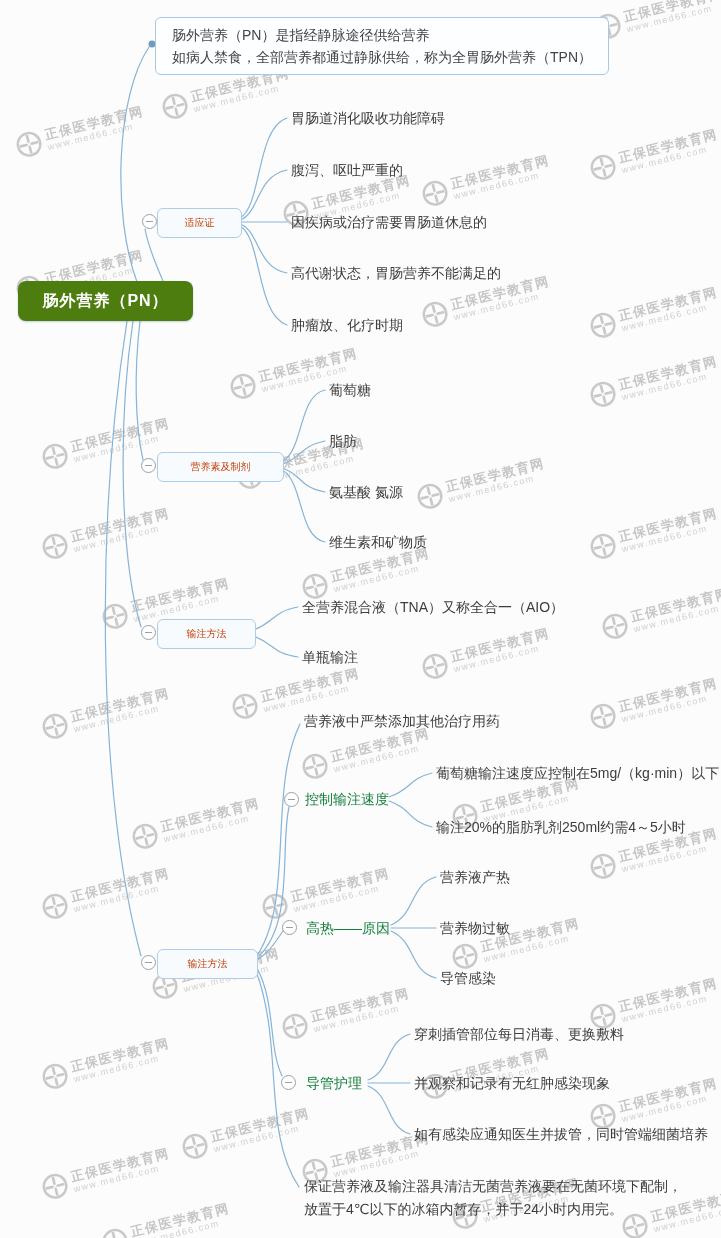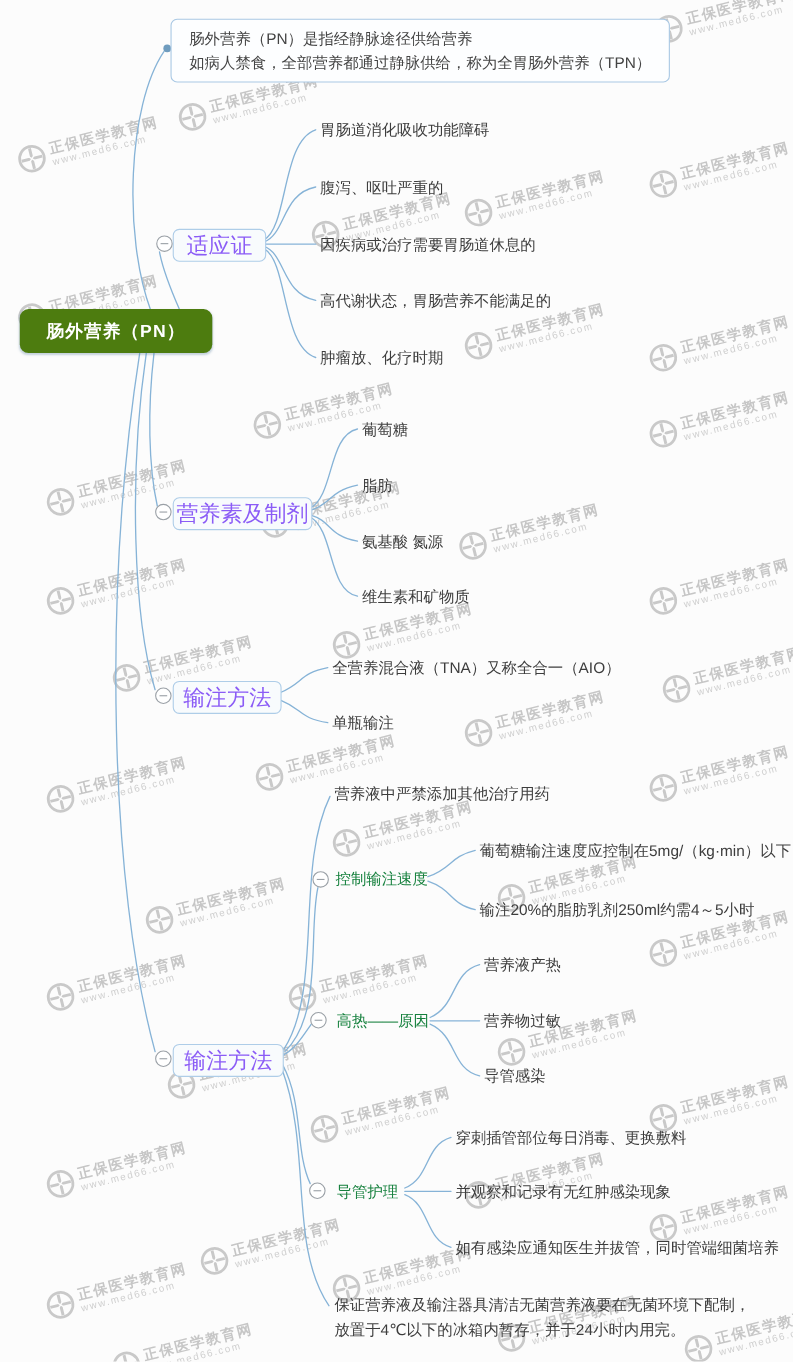--- a/index.html
+++ b/index.html
@@ -20,21 +20,21 @@
   
   .node{position:absolute;z-index:2;}
   .root-box{left:18px;top:281px;width:175px;height:40px;background:#4d7c0f;border-radius:8px;
             display:flex;align-items:center;justify-content:center;
             color:#ffffff;font-size:16px;font-weight:bold;letter-spacing:1px;
             box-shadow:0 1px 2px rgba(90,130,160,.35);}
   .note-box{left:155px;top:17px;background:#fdfeff;border:1px solid #a9c8e4;border-radius:6px;
             padding:6px 16px;font-size:14px;color:#444;line-height:22px;white-space:nowrap;}
   .branch-box{height:28px;background:#f8fbfd;border:1px solid #aecde8;border-radius:6px;
               display:flex;align-items:center;justify-content:center;
-              font-size:20px;color:#8b5cf6;white-space:nowrap;}
+              font-size:10px;color:#c2410c;white-space:nowrap;}
   .leaf{font-size:14px;color:#3d3d3d;line-height:20px;white-space:nowrap;}
   .leaf.two-line{line-height:23px;}
   .sublabel{font-size:14px;color:#15803d;line-height:20px;white-space:nowrap;}
 
   
   .minus{position:absolute;z-index:3;width:15px;height:15px;box-sizing:border-box;
          border:1.3px solid #9aa0a6;border-radius:50%;background:#fff;cursor:pointer;}
   .minus::after{content:"";position:absolute;left:3px;right:3px;top:50%;margin-top:-0.8px;
                 height:1.6px;background:#9aa0a6;}
 </style>

